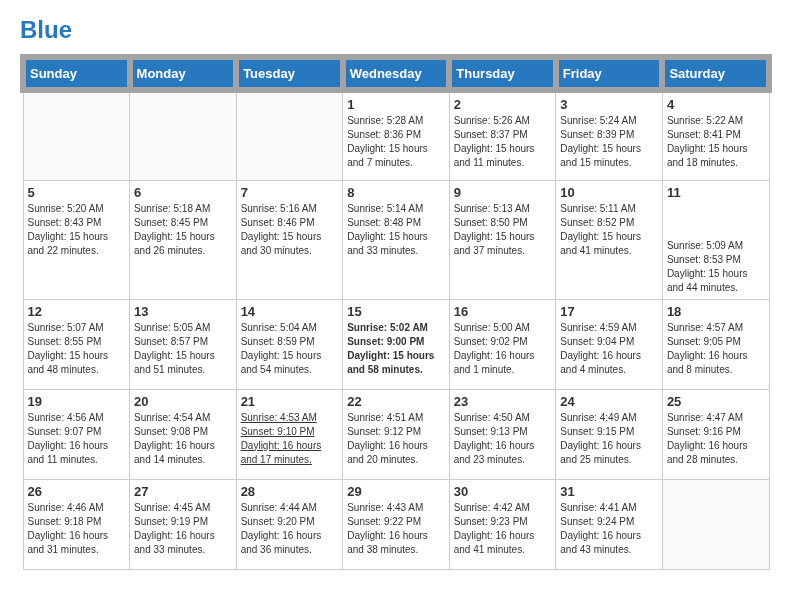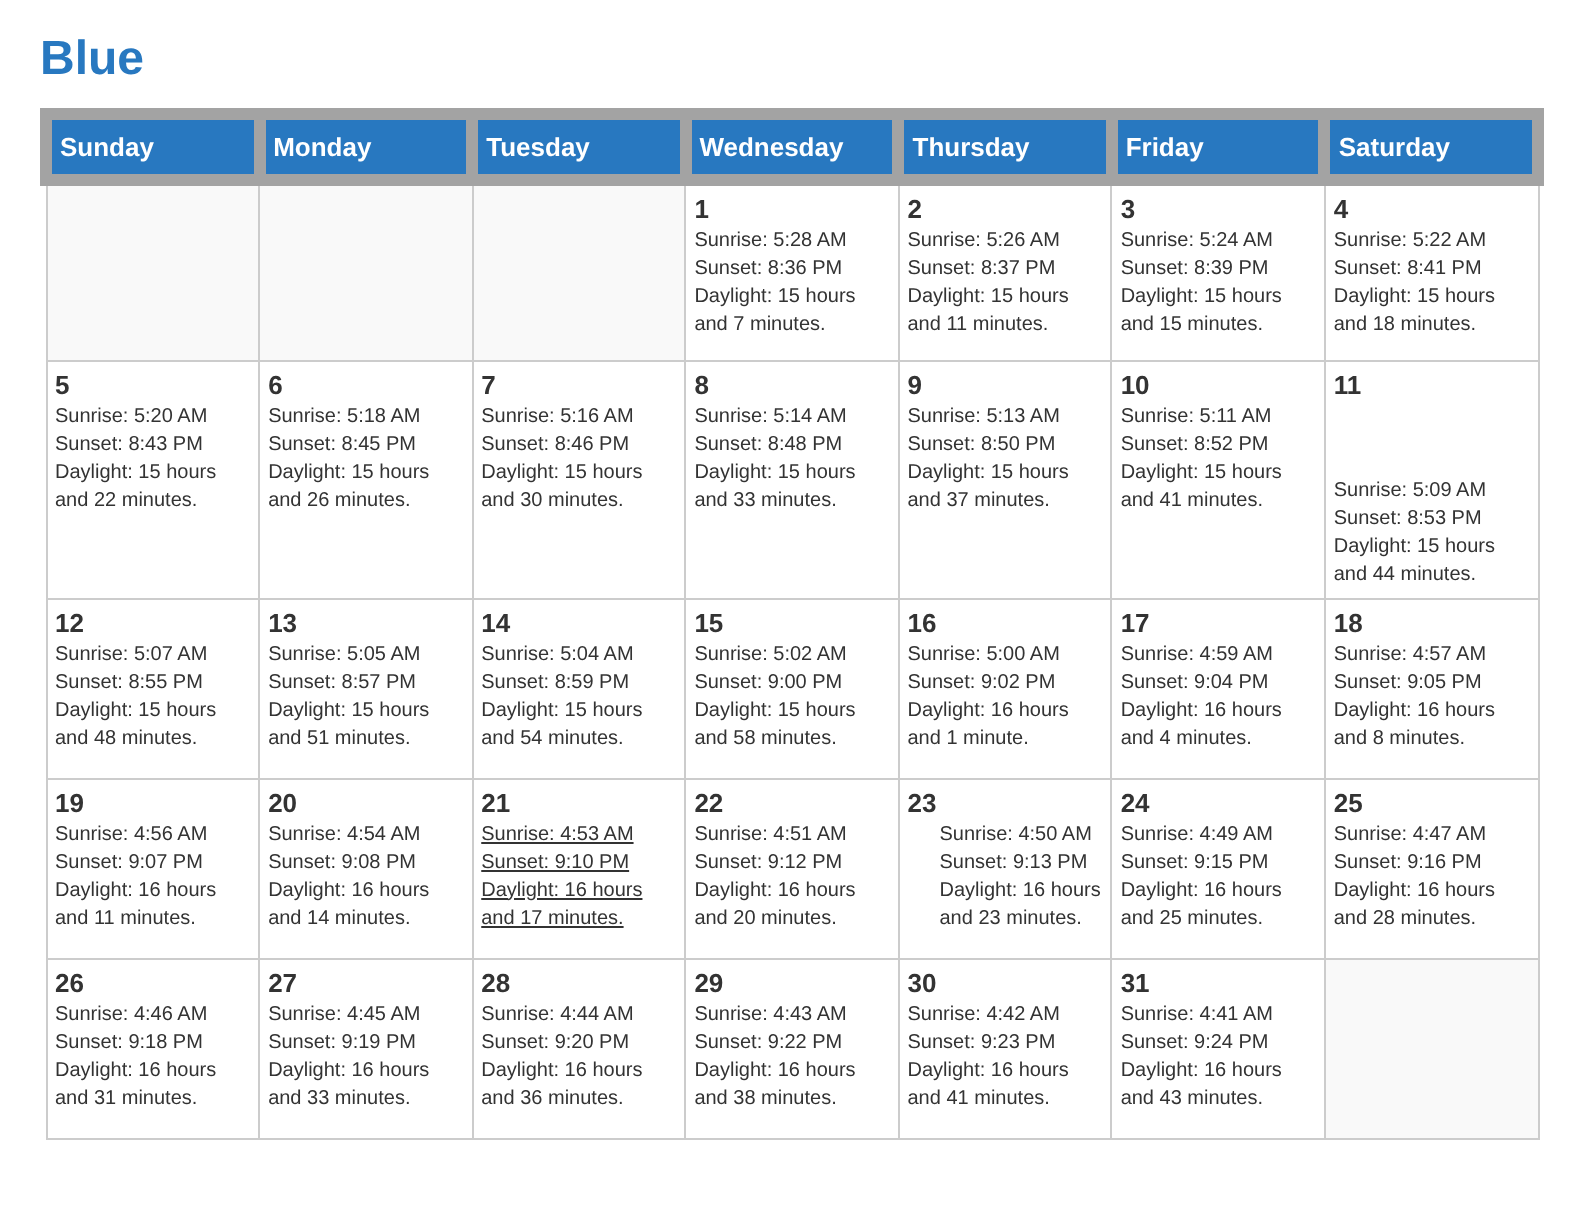--- a/index.html
+++ b/index.html
@@ -198,21 +198,21 @@
         </td>
         <td>
           <span class="day-num">14</span>
           <div class="cell-info" style="white-space: pre-line;">Sunrise: 5:04 AM
 Sunset: 8:59 PM
 Daylight: 15 hours
 and 54 minutes.</div>
         </td>
         <td>
           <span class="day-num">15</span>
-          <div class="cell-info" style="white-space: pre-line;">Sunrise: 5:02 AM
+          <div class="cell-info" style="white-space: pre-line; font-weight: bold;">Sunrise: 5:02 AM
 Sunset: 9:00 PM
 Daylight: 15 hours
 and 58 minutes.</div>
         </td>
         <td>
           <span class="day-num">16</span>
           <div class="cell-info" style="white-space: pre-line;">Sunrise: 5:00 AM
 Sunset: 9:02 PM
 Daylight: 16 hours
 and 1 minute.</div>
@@ -256,21 +256,21 @@
         </td>
         <td>
           <span class="day-num">22</span>
           <div class="cell-info" style="white-space: pre-line;">Sunrise: 4:51 AM
 Sunset: 9:12 PM
 Daylight: 16 hours
 and 20 minutes.</div>
         </td>
         <td>
           <span class="day-num">23</span>
-          <div class="cell-info" style="white-space: pre-line; margin-left: 16px;">Sunrise: 4:50 AM
+          <div class="cell-info" style="white-space: pre-line;">Sunrise: 4:50 AM
 Sunset: 9:13 PM
 Daylight: 16 hours
 and 23 minutes.</div>
         </td>
         <td>
           <span class="day-num">24</span>
           <div class="cell-info" style="white-space: pre-line;">Sunrise: 4:49 AM
 Sunset: 9:15 PM
 Daylight: 16 hours
 and 25 minutes.</div>

